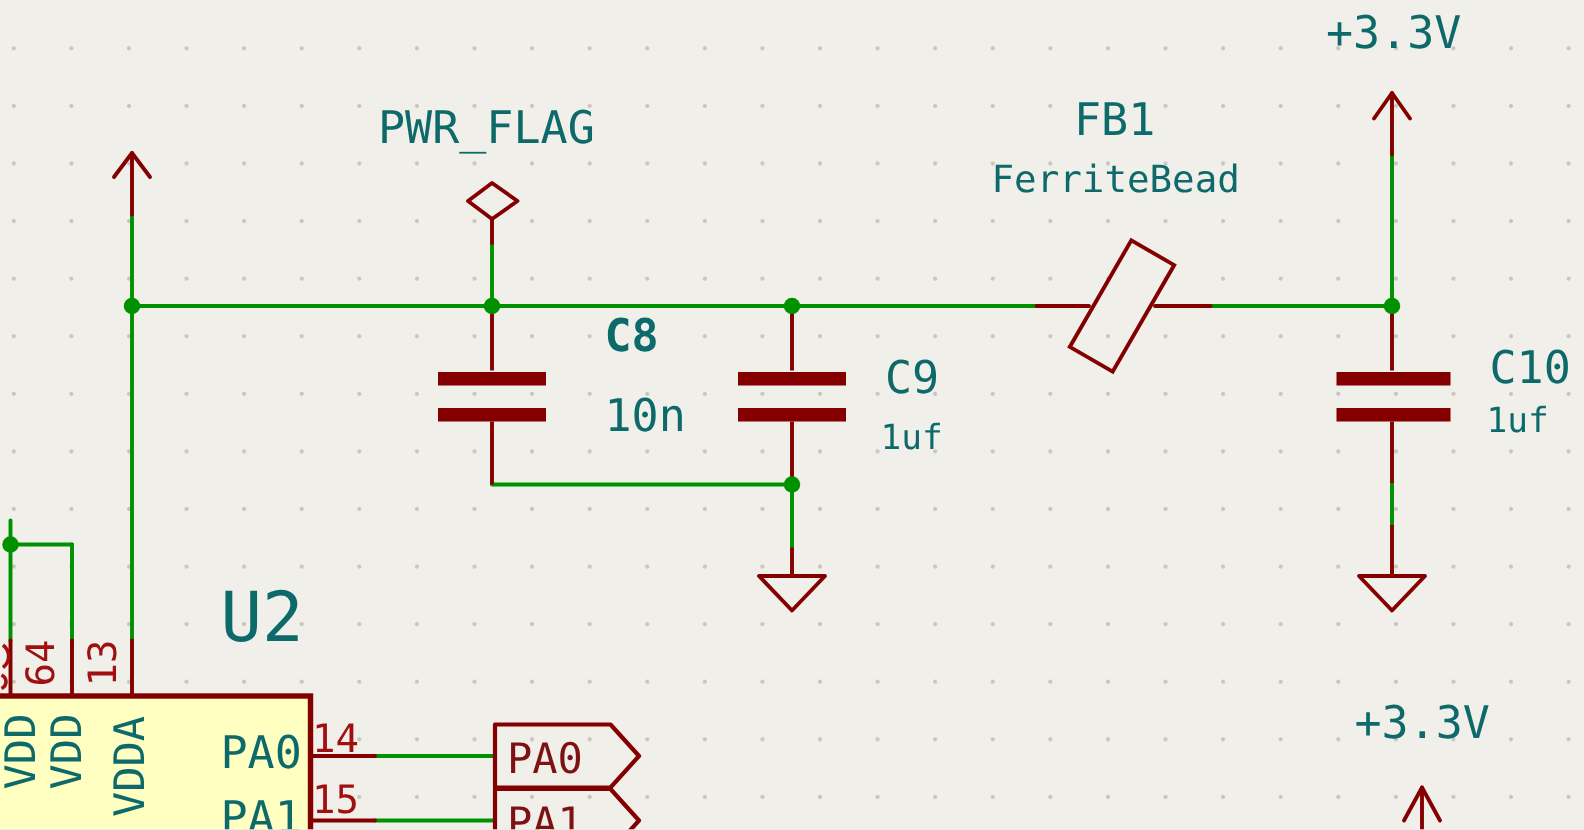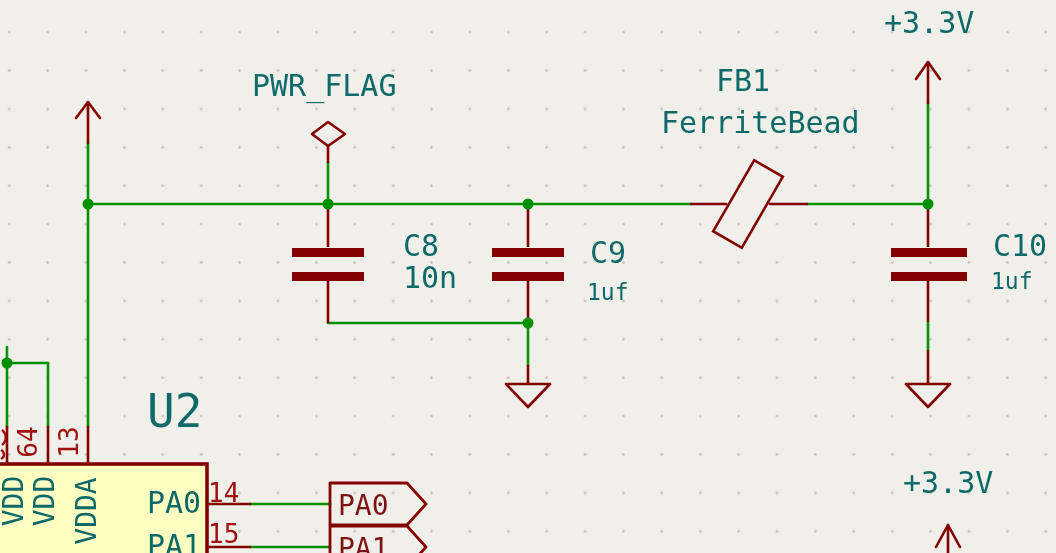--- a/index.html
+++ b/index.html
@@ -25,21 +25,21 @@
   .vtext{
     position:absolute;
     width:140px;height:30px;
     display:flex;align-items:center;justify-content:center;
     transform:rotate(-90deg);
     white-space:nowrap;
     line-height:1;
   }
   .fs23{font-size:23px;}
   .fs26{font-size:26px;}
-  .fs27{font-size:30px;}
+  .fs27{font-size:25px;}
   .fs28{font-size:28px;}
   .fs29{font-size:30px;}
   .fs35{font-size:46px;}
 </style>
 </head>
 <body>
 
 <div id="canvas">
 
   <svg id="shapes" width="1056" height="553" viewBox="0 0 1056 553">
@@ -138,21 +138,21 @@
       <circle cx="928" cy="204" r="5.5"></circle>
       <circle cx="528" cy="323" r="5.5"></circle>
       <circle cx="7" cy="363" r="5.5"></circle>
     </g>
   </svg>
 
   <div class="txt fs29" style="left:252px;top:69px;text-align:right;">PWR_FLAG</div>
   <div class="txt fs29" style="left:884px;top:6px;">+3.3V</div>
   <div class="txt fs29" style="left:903px;top:466px;">+3.3V</div>
 
-  <div class="txt fs29" style="left:403px;top:229px;">C8</div>
+  <div class="txt fs29" style="left:403px;top:208px;font-weight:bold;">C8</div>
   <div class="txt fs29" style="left:403px;top:261px;text-align:right;">10n</div>
 
   <div class="txt fs29" style="left:590px;top:236px;">C9</div>
   <div class="txt fs23" style="left:587px;top:279px;">1uf</div>
 
   <div class="txt fs29" style="left:993px;top:229px;">C10</div>
   <div class="txt fs23" style="left:991px;top:268px;">1uf</div>
 
   <div class="txt fs29" style="left:716px;top:64px;text-align:center;">FB1</div>
   <div class="txt fs27" style="left:661px;top:106px;">FerriteBead</div>

